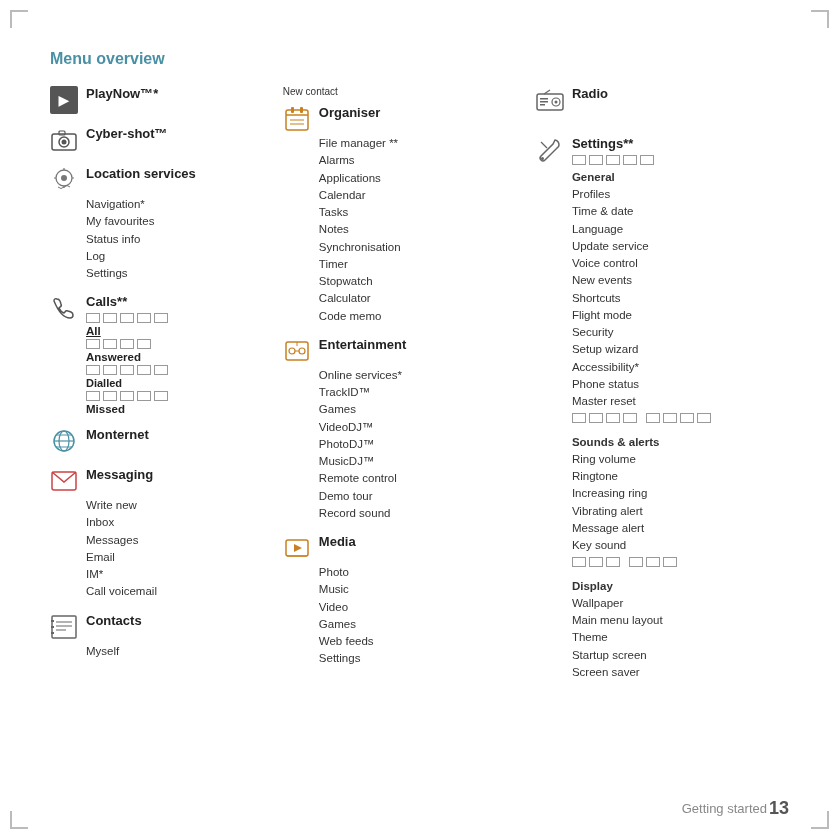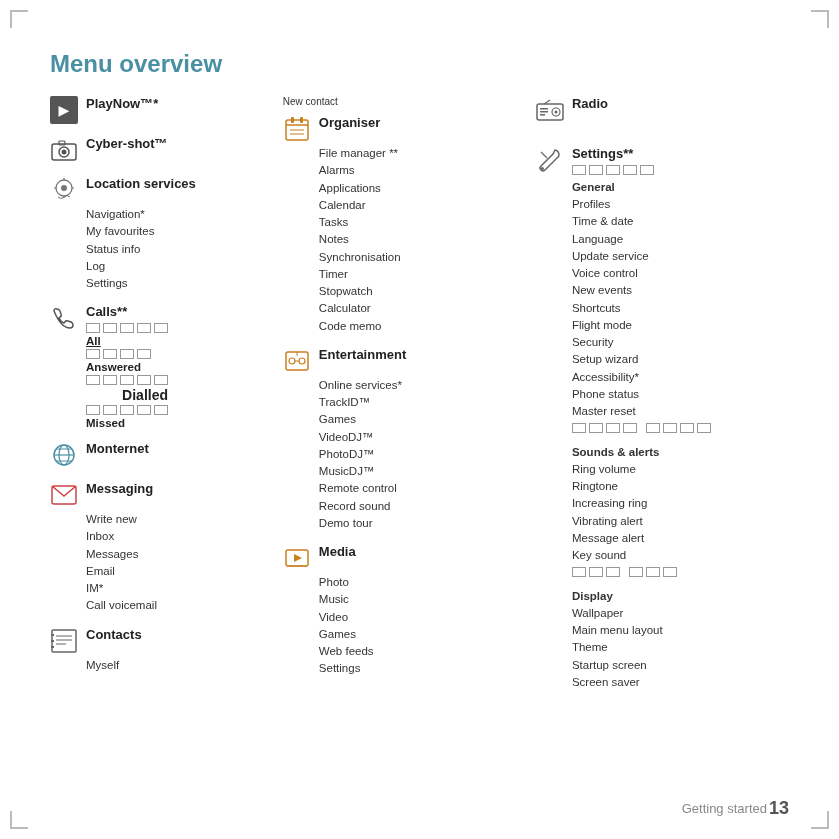--- a/index.html
+++ b/index.html
@@ -29,21 +29,21 @@
 
     .page {
       position: absolute;
       top: 50px;
       left: 50px;
       right: 50px;
       bottom: 50px;
     }
 
     h1.title {
-      font-size: 24px;
+      font-size: 16px;
       font-weight: bold;
       color: #4a90a4;
       margin-bottom: 18px;
     }
 
     .content {
       display: flex;
       flex-direction: row;
       gap: 0;
     }
@@ -224,21 +224,21 @@
                   <span class="dot-box"></span>
               </div>
               <div style="font-weight:bold;font-size:11.5px;">Answered</div>
               <div class="dots-row">
                 <span class="dot-box"></span>
                   <span class="dot-box"></span>
                   <span class="dot-box"></span>
                   <span class="dot-box"></span>
                   <span class="dot-box"></span>
               </div>
-              <div style="font-weight:bold;font-size:14px;text-align:right;">Dialled</div>
+              <div style="font-weight:bold;font-size:11px;">Dialled</div>
               <div class="dots-row">
                 <span class="dot-box"></span>
                   <span class="dot-box"></span>
                   <span class="dot-box"></span>
                   <span class="dot-box"></span>
                   <span class="dot-box"></span>
               </div>
               <div style="font-weight:bold;font-size:11.5px;">Missed</div>
             </div>
           </div>
@@ -348,22 +348,22 @@
           <span class="section-title">Entertainment</span>
         </div>
         <div class="section-sub">
           <span class="sub-item">Online services*</span>
           <span class="sub-item">TrackID™</span>
           <span class="sub-item">Games</span>
           <span class="sub-item">VideoDJ™</span>
           <span class="sub-item">PhotoDJ™</span>
           <span class="sub-item">MusicDJ™</span>
           <span class="sub-item">Remote control</span>
+          <span class="sub-item">Demo tour</span>
           <span class="sub-item">Record sound</span>
-          <span class="sub-item">Demo tour</span>
         </div>
       </div>
 
       <div class="menu-section" style="margin-top:8px;">
         <div class="section-header">
           <div class="section-icon">
             <svg width="26" height="26" viewBox="0 0 26 26">
               <rect x="2" y="5" width="22" height="16" rx="2" fill="none" stroke="#c88020" stroke-width="1.5"></rect>
               <polygon points="10,9 10,17 18,13" fill="#c88020"></polygon>
               <line x1="3" y1="21" x2="23" y2="21" stroke="#c88020" stroke-width="1"></line>

